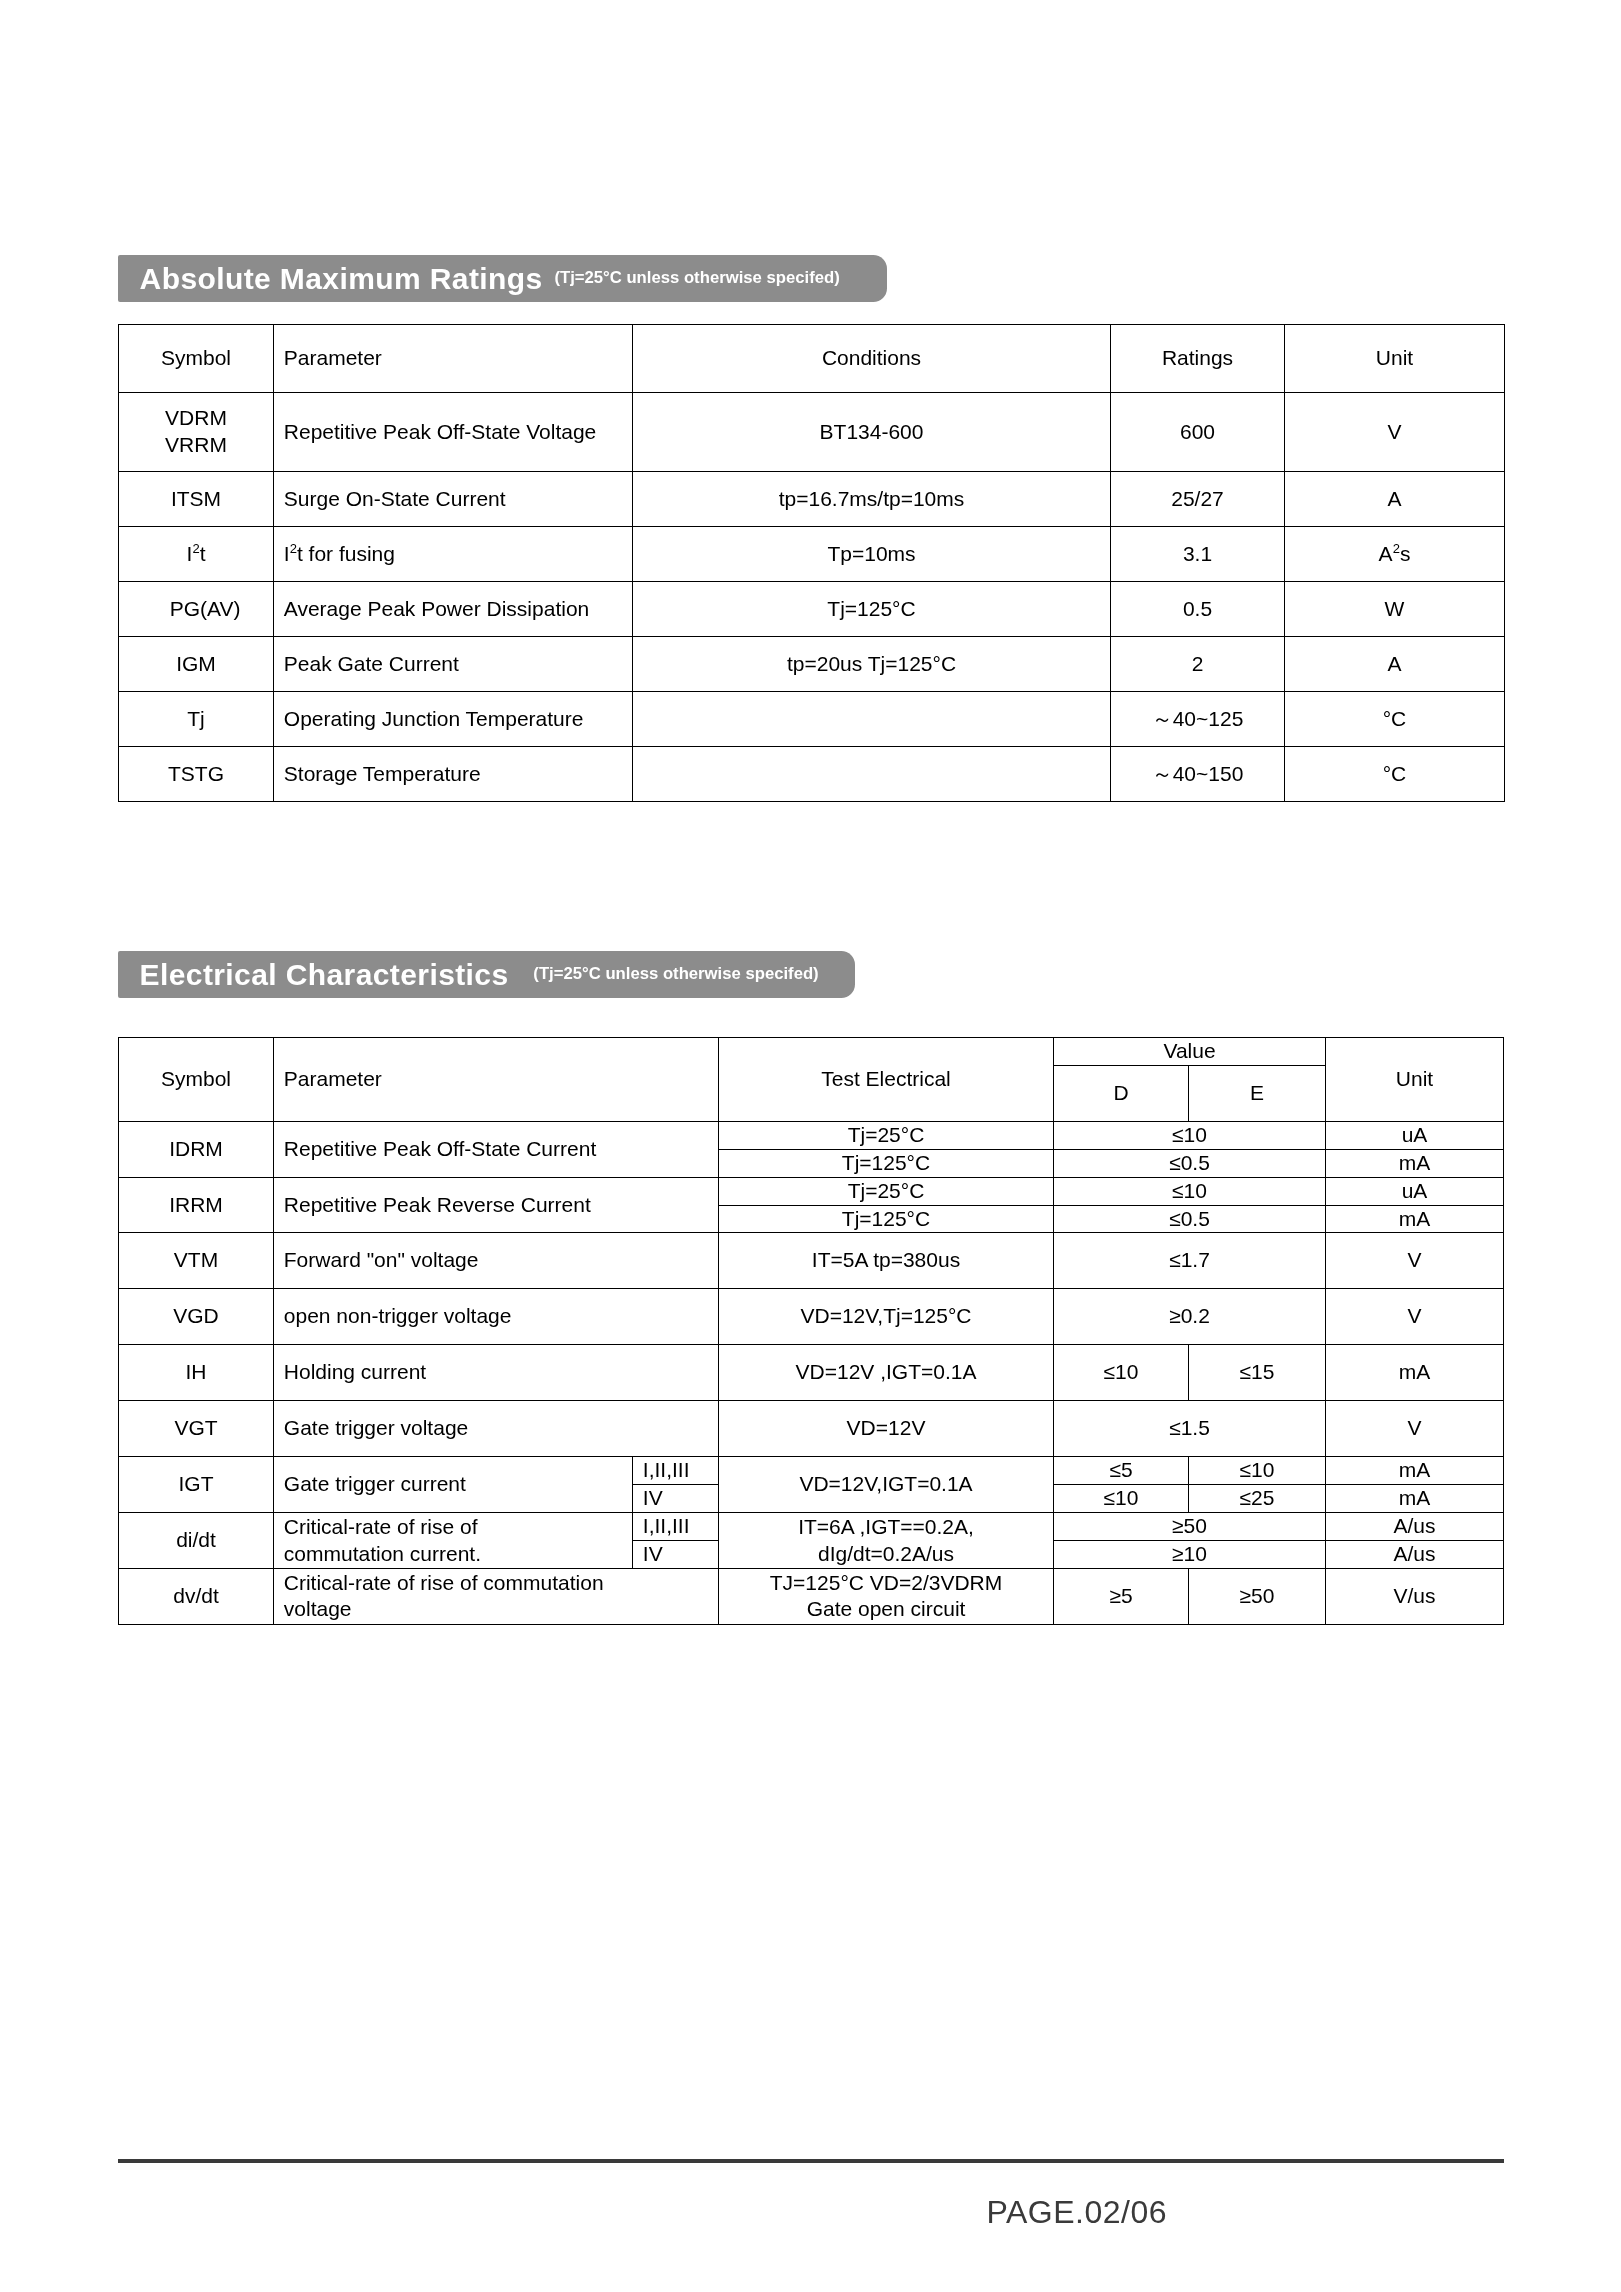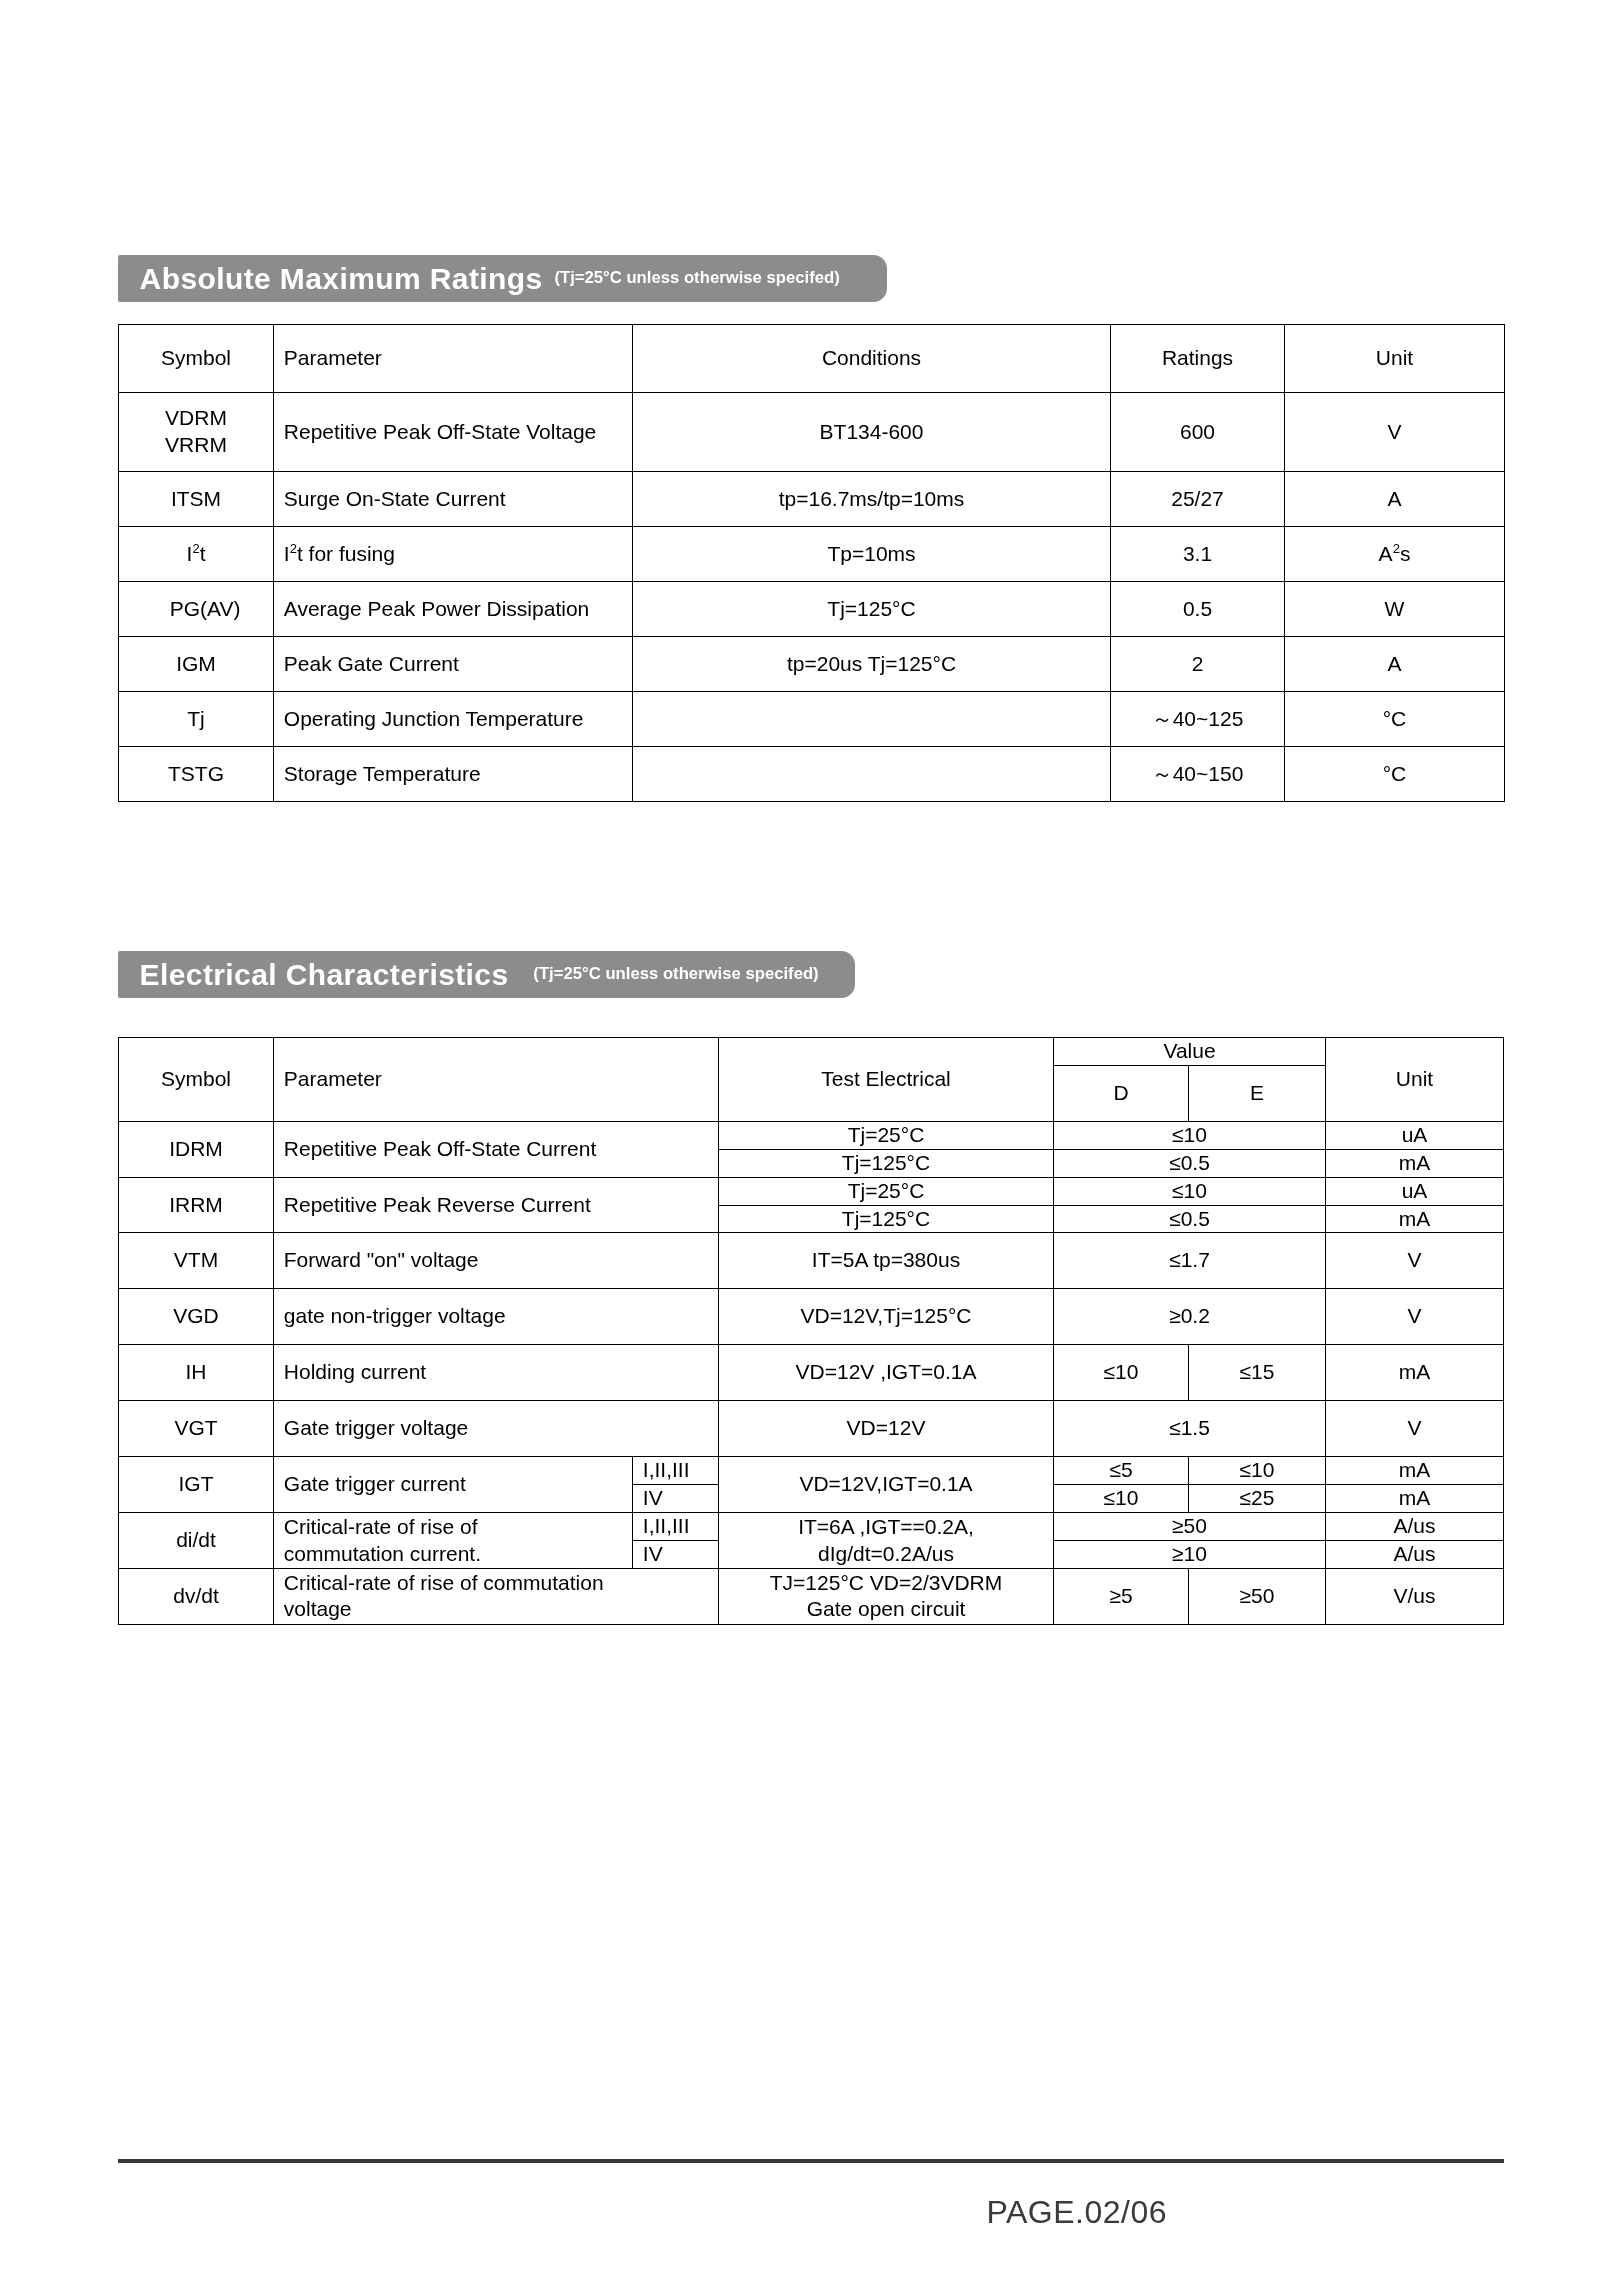--- a/index.html
+++ b/index.html
@@ -230,21 +230,21 @@
         </tr>
         <tr>
           <td class="c" style="height: 55px;">VTM</td>
           <td class="l" colspan="2">Forward "on" voltage</td>
           <td class="c">IT=5A tp=380us</td>
           <td class="c" colspan="2">≤1.7</td>
           <td class="c">V</td>
         </tr>
         <tr>
           <td class="c" style="height: 55px;">VGD</td>
-          <td class="l" colspan="2">gate non-trigger voltage</td>
+          <td class="l" colspan="2">open non-trigger voltage</td>
           <td class="c">VD=12V,Tj=125°C</td>
           <td class="c" colspan="2">≥0.2</td>
           <td class="c">V</td>
         </tr>
         <tr>
           <td class="c" style="height: 55px;">IH</td>
           <td class="l" colspan="2">Holding current</td>
           <td class="c">VD=12V ,IGT=0.1A</td>
           <td class="c">≤10</td>
           <td class="c">≤15</td>

